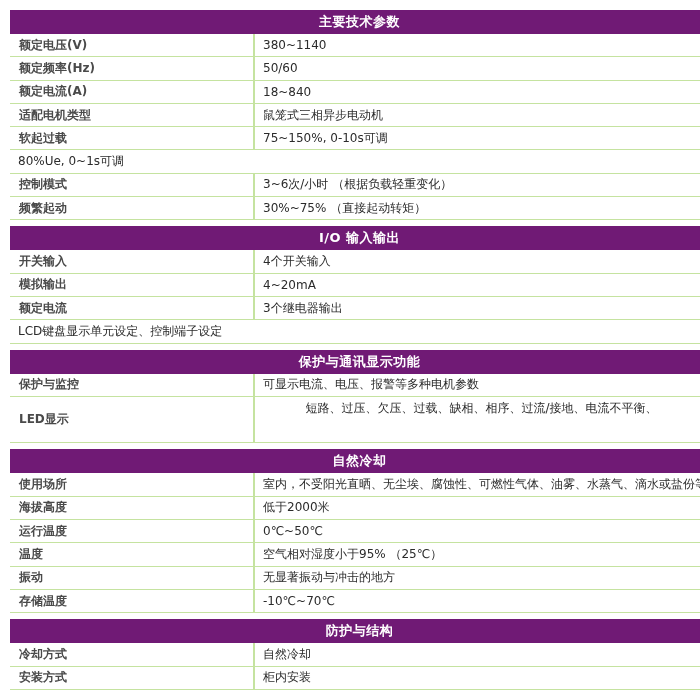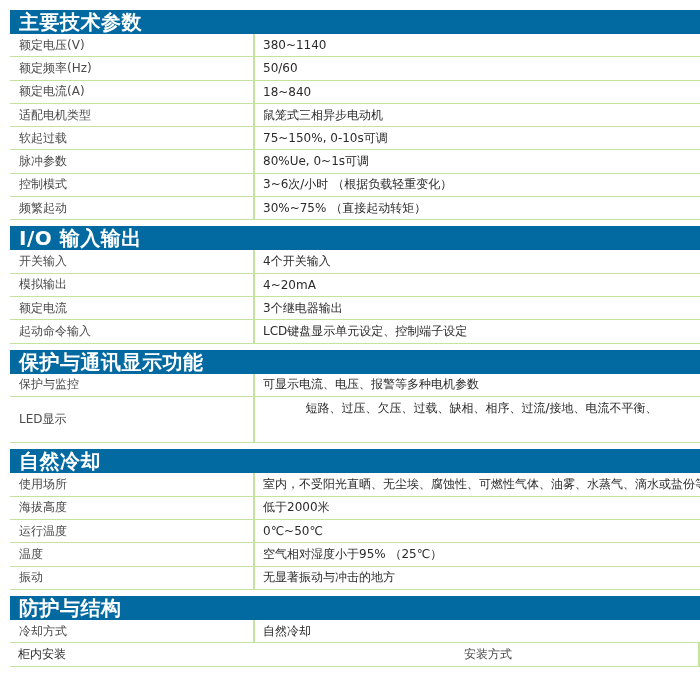--- a/index.html
+++ b/index.html
@@ -13,26 +13,27 @@
     box-sizing: border-box;
     width: 700px; height: 700px;
     padding: 10px 0 0 10px;
     overflow: hidden;
   }
   .spec-table { width: 690px; }
   .sec-header {
     box-sizing: border-box;
     height: 24px;
     line-height: 24px;
-    background: #0369a1;
+    background: #701a75;
     color: #ffffff;
-    font-size: 20px;
+    font-size: 13px;
     font-weight: bold;
     padding-left: 9px;
     letter-spacing: 0.5px;
+    text-align: center;
   }
   .sec-gap { margin-top: 6px; }
   .row {
     box-sizing: border-box;
     display: flex;
     align-items: stretch;
     height: 23.3px;
     border-bottom: 1px solid #c5e3a0;
     background: #ffffff;
   }
@@ -44,20 +45,21 @@
     white-space: nowrap;
     overflow: hidden;
   }
   .cell.label {
     flex: 0 0 245px;
     width: 245px;
     padding-left: 9px;
     border-right: 2px solid #c5e3a0;
     color: #4a4a4a;
     font-size: 12px;
+    font-weight: bold;
   }
   .cell.value {
     flex: 1 1 auto;
     padding-left: 8px;
     color: #2b2b2b;
     font-size: 12px;
   }
   .cell.value.multiline {
     flex-direction: row;
     align-items: flex-start;
@@ -86,21 +88,20 @@
     </div>
     <div class="row">
       <div class="cell label">适配电机类型</div>
       <div class="cell value">鼠笼式三相异步电动机</div>
     </div>
     <div class="row">
       <div class="cell label">软起过载</div>
       <div class="cell value">75~150%, 0-10s可调</div>
     </div>
     <div class="row">
-      <div class="cell label">脉冲参数</div>
       <div class="cell value">80%Ue, 0~1s可调</div>
     </div>
     <div class="row">
       <div class="cell label">控制模式</div>
       <div class="cell value">3~6次/小时 （根据负载轻重变化）</div>
     </div>
     <div class="row">
       <div class="cell label">频繁起动</div>
       <div class="cell value">30%~75% （直接起动转矩）</div>
     </div>
@@ -112,21 +113,20 @@
     </div>
     <div class="row">
       <div class="cell label">模拟输出</div>
       <div class="cell value">4~20mA</div>
     </div>
     <div class="row">
       <div class="cell label">额定电流</div>
       <div class="cell value">3个继电器输出</div>
     </div>
     <div class="row">
-      <div class="cell label">起动命令输入</div>
       <div class="cell value">LCD键盘显示单元设定、控制端子设定</div>
     </div>
 
     <div class="sec-header sec-gap">保护与通讯显示功能</div>
     <div class="row">
       <div class="cell label">保护与监控</div>
       <div class="cell value">可显示电流、电压、报警等多种电机参数</div>
     </div>
     <div class="row tall">
       <div class="cell label">LED显示</div>
@@ -149,25 +149,29 @@
       <div class="cell value">0℃~50℃</div>
     </div>
     <div class="row">
       <div class="cell label">温度</div>
       <div class="cell value">空气相对湿度小于95% （25℃）</div>
     </div>
     <div class="row">
       <div class="cell label">振动</div>
       <div class="cell value">无显著振动与冲击的地方</div>
     </div>
+    <div class="row">
+      <div class="cell label">存储温度</div>
+      <div class="cell value">-10℃~70℃</div>
+    </div>
 
     <div class="sec-header sec-gap">防护与结构</div>
     <div class="row">
       <div class="cell label">冷却方式</div>
       <div class="cell value">自然冷却</div>
     </div>
     <div class="row">
+      <div class="cell label">安装方式</div>
       <div class="cell value">柜内安装</div>
-      <div class="cell label">安装方式</div>
     </div>
 
   </div>
 </div>
 
 </body></html>

